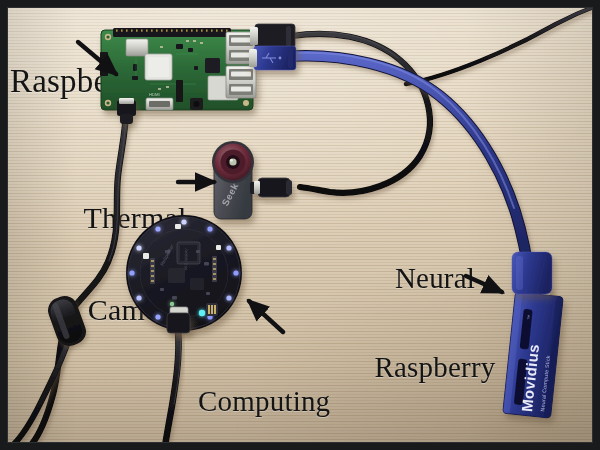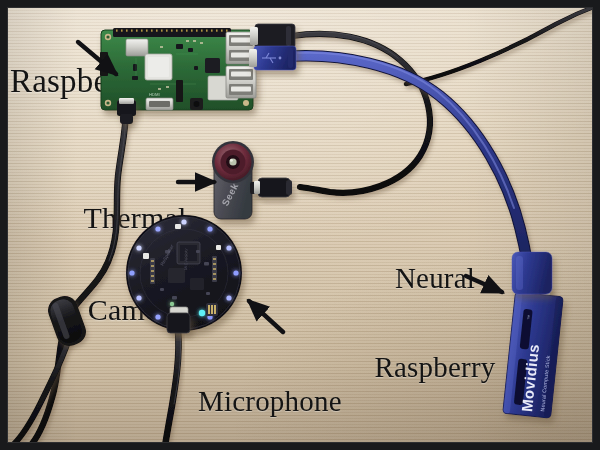--- a/index.html
+++ b/index.html
@@ -497,21 +497,21 @@
   <div class="label" id="lbl-rpi">
     <span class="ln">Raspberry Pi</span>
   </div>
 
   <div class="label" id="lbl-thermal">
     <span class="ln">Thermal</span>
     <span class="ln">Camera</span>
   </div>
 
   <div class="label" id="lbl-mic">
-    <span class="ln">Microphone</span>
+    <span class="ln">Computing</span>
     
   </div>
 
   <div class="label" id="lbl-nce">
     <span class="ln">Neural</span>
     <span class="ln">Raspberry</span>
     <span class="ln">Engine</span>
   </div>
 
   <div id="frame-inner"></div>

